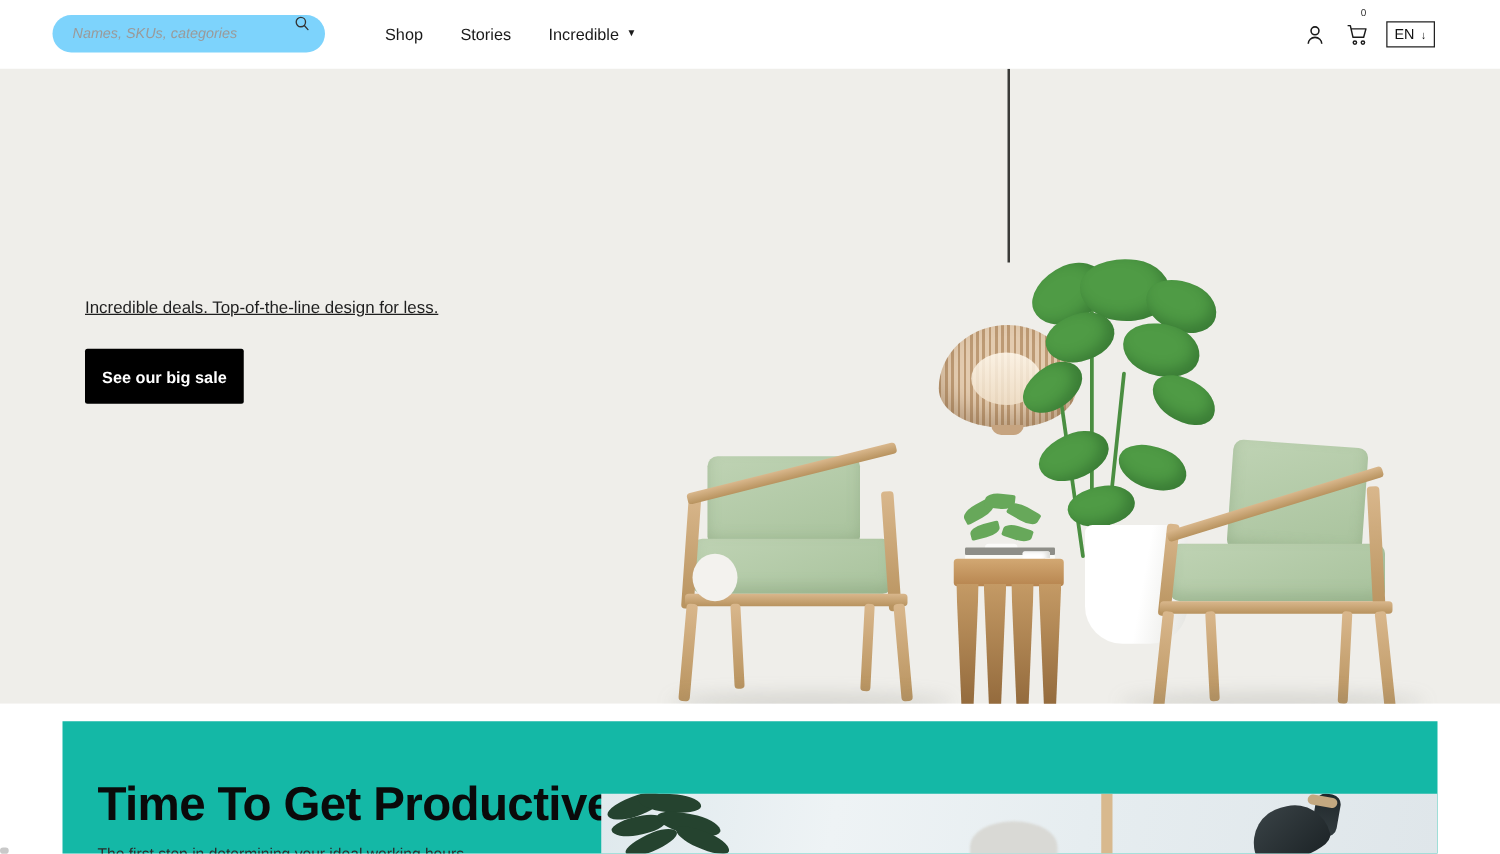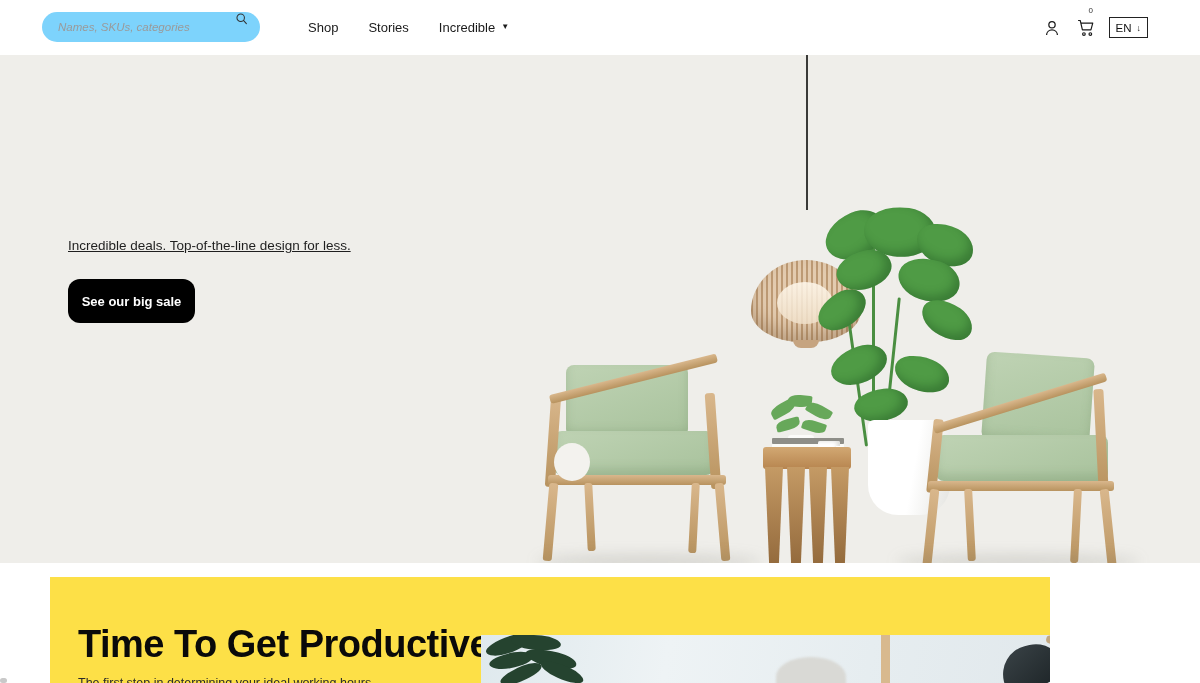--- a/index.html
+++ b/index.html
@@ -141,21 +141,21 @@
     display: inline-flex;
     align-items: center;
     justify-content: center;
     width: 127px;
     height: 44px;
     background: #000000;
     color: #ffffff;
     font-size: 13px;
     font-weight: bold;
     border: none;
-    border-radius: 12px;
+    border-radius: 2px;
     cursor: pointer;
     font-family: "Liberation Sans", sans-serif;
   }
 
   
   .scene { position: absolute; inset: 0; z-index: 1; }
   .scene .cord {
     position: absolute; left: 806px; top: 0; width: 2px; height: 155px;
     background: #3a3a38;
   }
@@ -239,23 +239,23 @@
   .prod-wrap {
     position: relative;
     width: 1200px;
     height: 120px;
     background: #ffffff;
   }
   .prod {
     position: absolute;
     left: 50px;
     top: 14px;
-    width: 1000px;
+    width: 1100px;
     height: 106px;
-    background: #fde047;
+    background: #14b8a6;
     display: flex;
     overflow: hidden;
   }
   .prod-text { padding: 48px 0 0 28px; width: 430px; }
   .prod-title {
     font-size: 38px;
     font-weight: bold;
     letter-spacing: -0.5px;
     line-height: 1.05;
     color: #0a0a0a;

